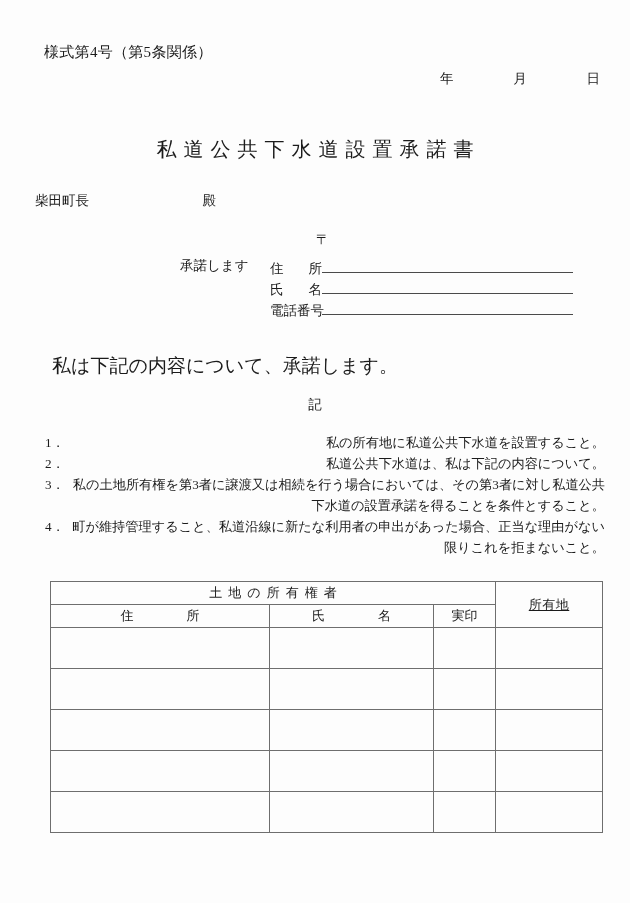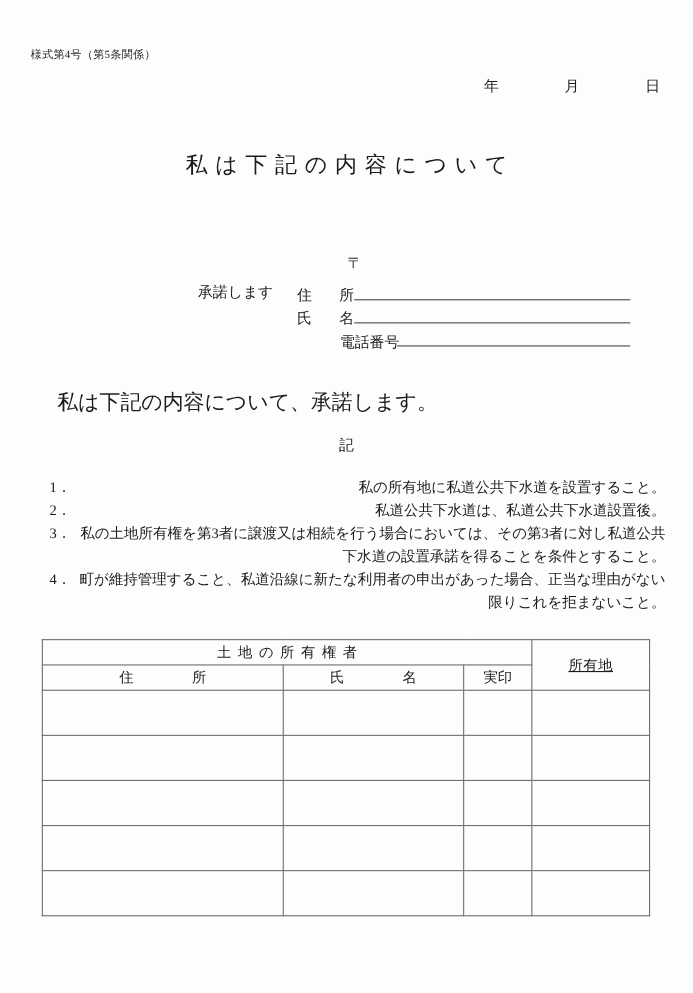--- a/index.html
+++ b/index.html
@@ -17,23 +17,23 @@
     width: 630px;
     height: 903px;
     background: #fdfdfd;
     overflow: hidden;
     box-sizing: border-box;
   }
 
   
   .form-no {
     position: absolute;
-    left: 28px;
+    left: 44px;
     top: 43px;
-    font-size: 10px;
+    font-size: 15px;
     letter-spacing: 0.3px;
     white-space: nowrap;
   }
   .date-line {
     position: absolute;
     left: 440px;
     top: 70px;
     width: 160px;
     font-size: 13.5px;
     display: flex;
@@ -100,21 +100,20 @@
   .app-label {
     width: 52px;
     flex: 0 0 52px;
     display: flex;
     justify-content: space-between;
     white-space: nowrap;
   }
   .app-label.wide {
     letter-spacing: 0;
     justify-content: flex-start;
-    margin-left: 39px;
   }
   .app-rule {
     flex: 1 1 auto;
     border-bottom: 1px solid #4a4a4a;
     height: 17px;
   }
 
   
   .statement {
     position: absolute;
@@ -161,20 +160,21 @@
     position: absolute;
     left: 38px;
     top: 581px;
     width: 552px;
   }
   table.owner-table {
     border-collapse: collapse;
     width: 100%;
     table-layout: fixed;
     font-size: 13px;
+    margin-left: 12px;
   }
   table.owner-table td {
     border: 1px solid #6e6e6e;
     padding: 0;
     text-align: center;
     vertical-align: middle;
     background: #fdfdfd;
   }
   .hdr-group {
     height: 22px;
@@ -206,22 +206,26 @@
 <div class="page">
 
   <div class="form-no">様式第4号（第5条関係）</div>
 
   <div class="date-line">
     <span>年</span>
     <span>月</span>
     <span>日</span>
   </div>
 
-  <div class="doc-title">私は下記の内容について</div>
-
+  <div class="doc-title">私道公共下水道設置承諾書</div>
+
+  <div class="addressee">
+    <span>柴田町長</span>
+    <span class="honorific">殿</span>
+  </div>
 
   <div class="postal-mark">〒</div>
 
   <div class="applicant">
     <div class="applicant-role">承諾します</div>
 
     <div class="applicant-rows">
 
       <div class="app-row">
         <span class="app-label">
@@ -251,21 +255,21 @@
 
   <div class="ki-mark">記</div>
 
   <div class="clauses">
     <div class="clause">
       <span class="clause-num">1．</span>
       <span class="clause-text">私の所有地に私道公共下水道を設置すること。</span>
     </div>
     <div class="clause">
       <span class="clause-num">2．</span>
-      <span class="clause-text">私道公共下水道は、私道公共下水道設置後。</span>
+      <span class="clause-text">私道公共下水道は、私は下記の内容について。</span>
     </div>
     <div class="clause">
       <span class="clause-num">3．</span>
       <span class="clause-text">私の土地所有権を第3者に譲渡又は相続を行う場合においては、その第3者に対し私道公共下水道の設置承諾を得ることを条件とすること。</span>
     </div>
     <div class="clause">
       <span class="clause-num">4．</span>
       <span class="clause-text">町が維持管理すること、私道沿線に新たな利用者の申出があった場合、正当な理由がない限りこれを拒まないこと。</span>
     </div>
   </div>

